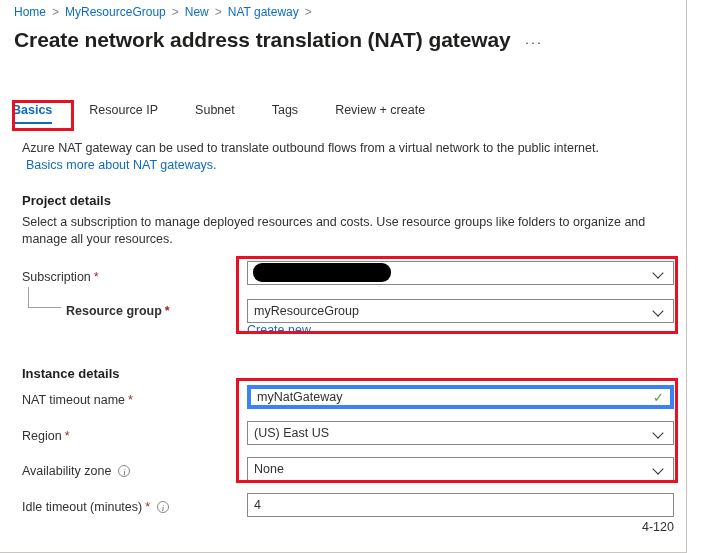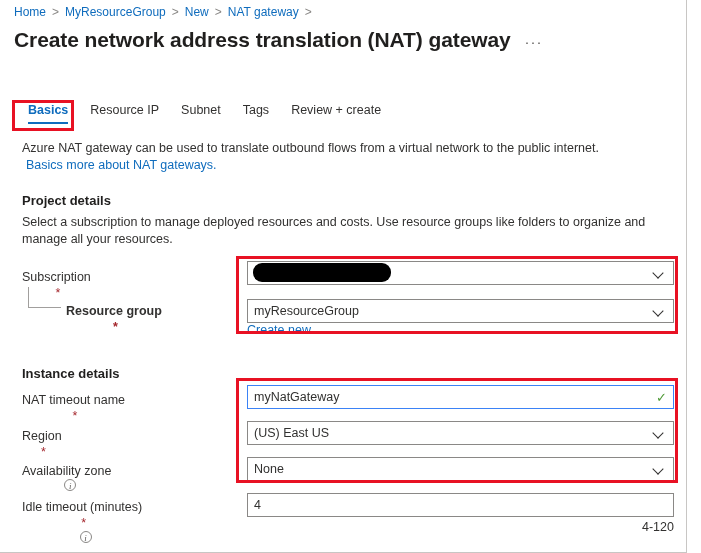--- a/index.html
+++ b/index.html
@@ -70,25 +70,26 @@
     color: #605e5c;
     font-size: 15px;
     letter-spacing: 1px;
     line-height: 14px;
     cursor: pointer;
   }
 
   
   #tabs {
     position: absolute;
-    left: 28px;
+    left: 12px;
     top: 102px;
     display: flex;
     align-items: flex-start;
     height: 26px;
+    gap: 15px;
   }
   .tab {
     font-size: 12.5px;
     color: #323130;
     padding: 0 0 6px 0;
     margin-right: 22px;
     position: relative;
     cursor: pointer;
     white-space: nowrap;
     line-height: 16px;
@@ -146,21 +147,20 @@
 
   
   .label {
     position: absolute;
     font-size: 12.5px;
     color: #323130;
     line-height: 16px;
     white-space: nowrap;
     display: flex;
     align-items: center;
-    flex-direction: column;
   }
   .req {
     color: #a4262c;
     margin-left: 3px;
     font-size: 12.5px;
   }
 
   .field {
     position: absolute;
     left: 247px;
@@ -169,21 +169,21 @@
     box-sizing: border-box;
     border: 1px solid #8a8886;
     background: #ffffff;
     display: flex;
     align-items: center;
     padding: 0 6px;
     font-size: 12.5px;
     color: #323130;
     cursor: pointer;
   }
-  .field.violet { border: 1px solid #3b82f6; justify-content: flex-end; }
+  .field.violet { border: 4px solid #3b82f6; justify-content: flex-end; }
   .field .value {
     flex: 1;
     overflow: hidden;
     white-space: nowrap;
     text-overflow: ellipsis;
   }
   .chev {
     width: 12px;
     height: 12px;
     flex: 0 0 12px;

